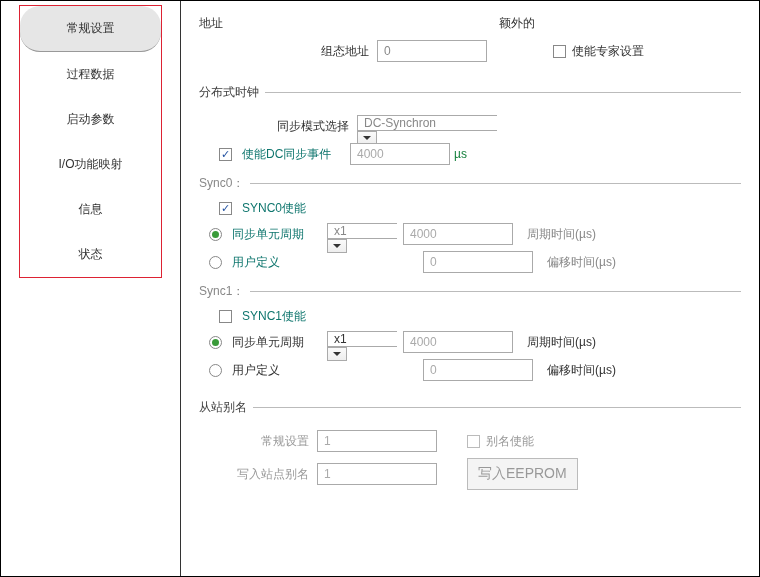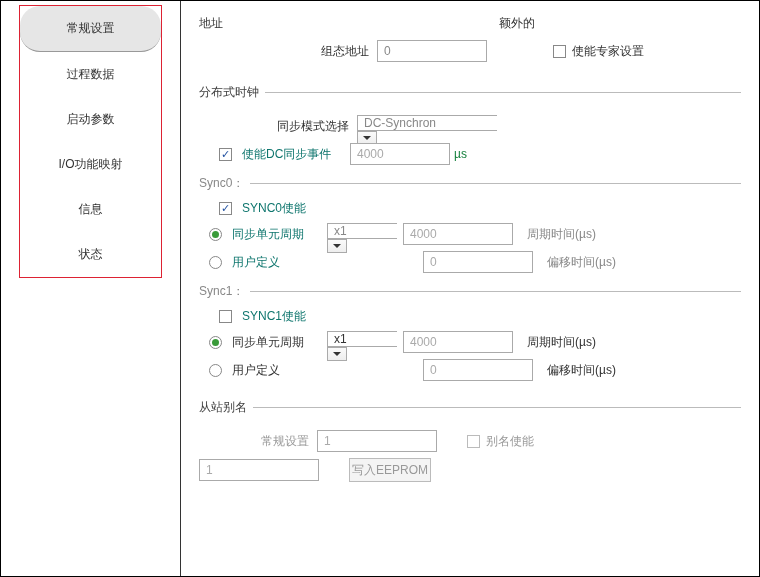--- a/index.html
+++ b/index.html
@@ -150,24 +150,24 @@
   }
   .small-sect .line {
     flex:1;
     border-top:1px solid #bbb;
     margin-left:6px;
   }
   .btn-writeeeprom {
     border:1px solid #bbb;
     background:#f4f4f4;
     color:#999;
-    height:24px;
-    padding:0 2px;
+    height:32px;
+    padding:0 10px;
     cursor:pointer;
-    font-size:12px;
+    font-size:14px;
   }
   .top-heading {
     color:#333;
   }
 </style>
 </head>
 <body>
 
 <div class="frame">
   <div class="sidebar">
@@ -275,19 +275,20 @@
 
     <div class="row">
       <div class="label-right disabled" style="width:110px;">常规设置</div>
       <input type="text" disabled="" style="width: 120px;" value="1">
       <div style="width:30px;"></div>
       <span class="checkbox" style="border-color:#bbb;"></span>
       <span style="color:#999;">别名使能</span>
     </div>
 
     <div class="row">
+      <div class="label-right disabled" style="width:110px;">写入站点别名</div>
       <input type="text" disabled="" style="width: 120px;" value="1">
       <div style="width:30px;"></div>
       <button class="btn-writeeeprom">写入EEPROM</button>
     </div>
 
   </div>
 </div>
 
 </body></html>

